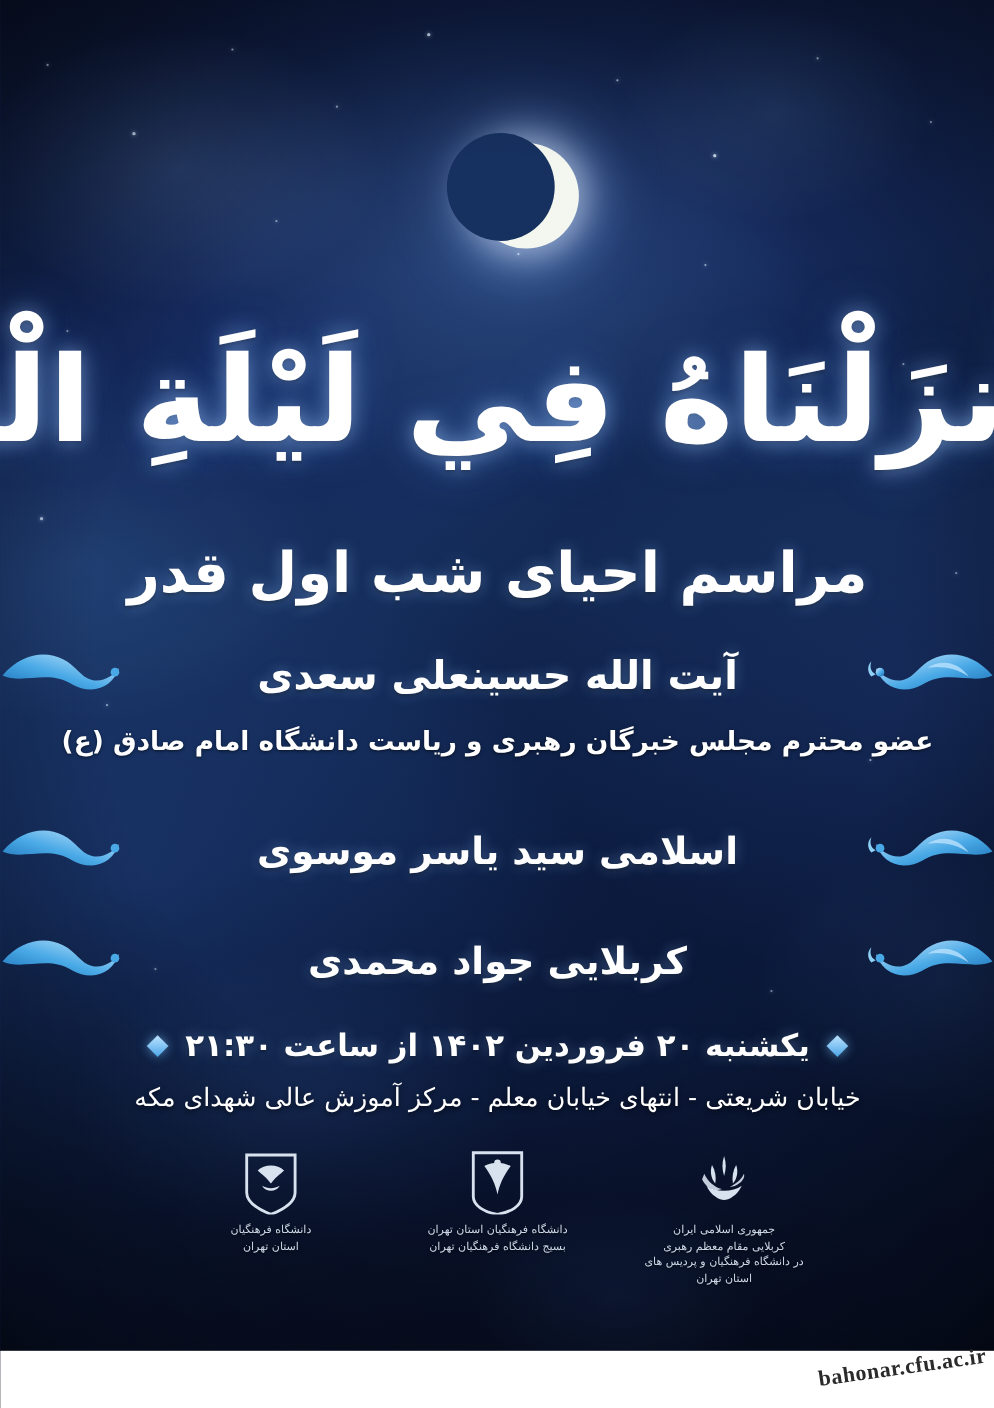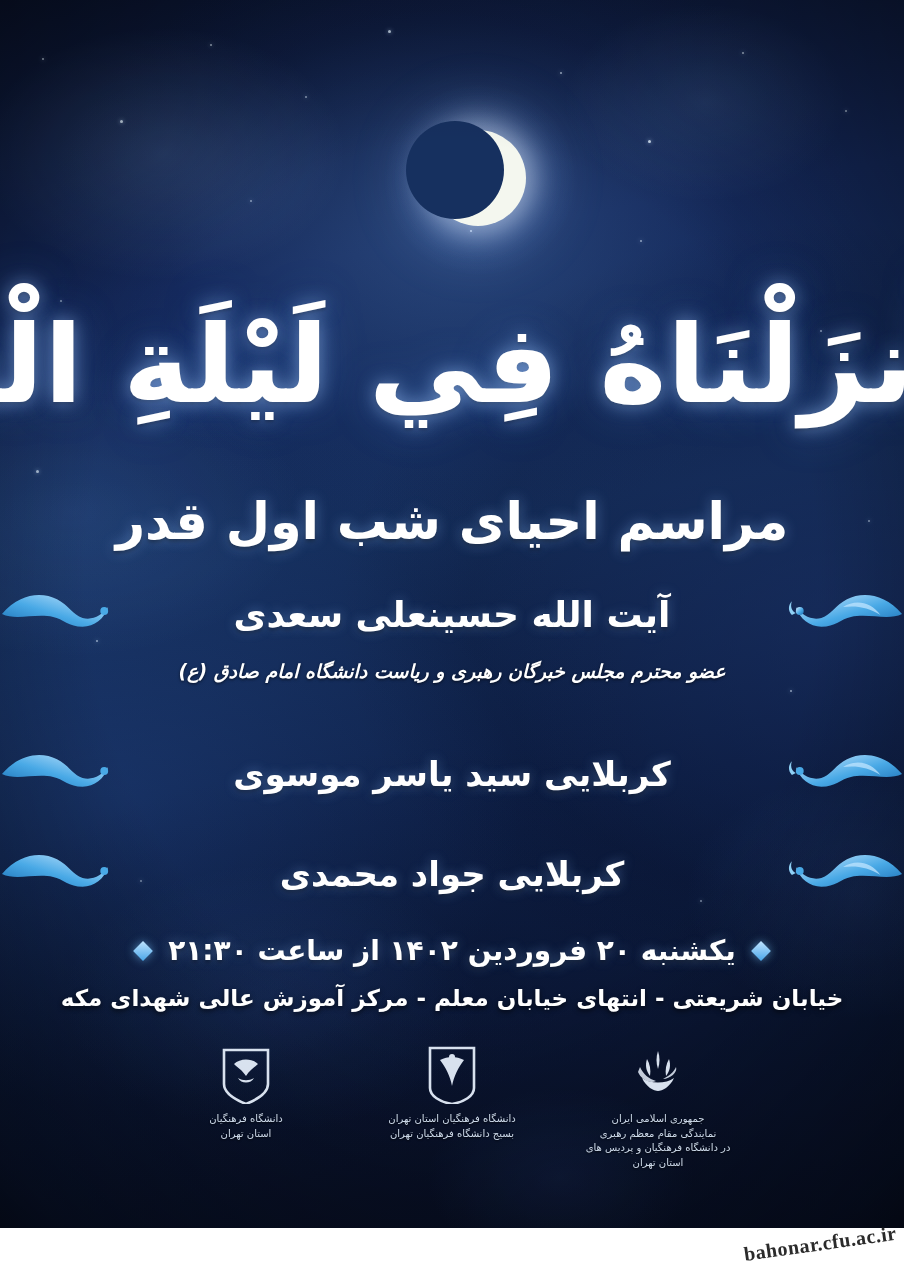--- a/index.html
+++ b/index.html
@@ -157,26 +157,25 @@
     display: inline-block;
     width: 118px;
     height: 58px;
     flex: 0 0 auto;
   }
   .ornament svg { display: block; width: 100%; height: 100%; }
 
   .speaker-sub {
     position: absolute;
     width: 100%;
-    font-size: 19px;
+    font-size: 24px;
     font-weight: 700;
     color: #ffffff;
     text-shadow: 0 1px 3px rgba(0,0,0,0.6);
     letter-spacing: 0px;
-    font-style: italic;
   }
 
   .datetime {
     position: absolute;
     top: 930px;
     width: 100%;
     display: flex;
     justify-content: center;
     align-items: center;
   }
@@ -200,21 +199,21 @@
     box-shadow: 0 0 10px rgba(120,200,255,0.6);
   }
   .datetime-inner:before { right: -16px; }
   .datetime-inner:after { left: -16px; }
 
   .address {
     position: absolute;
     top: 985px;
     width: 100%;
     font-size: 23px;
-    font-weight: 700;
+    font-weight: 400;
     color: #ffffff;
     text-shadow: 0 2px 5px rgba(0,0,0,0.65);
   }
 
   
   .logos {
     position: absolute;
     top: 1040px;
     width: 100%;
     display: flex;
@@ -343,21 +342,21 @@
 
     <div class="speaker-row" style="top:745px;">
       <span class="ornament">
         <svg viewBox="0 0 120 58" xmlns="http://www.w3.org/2000/svg">
           <path d="M118 29 C100 8, 78 6, 62 14 C50 20, 46 30, 36 33 C26 36, 16 30, 10 22 C14 34, 24 42, 36 42 C50 42, 56 34, 66 32 C84 28, 104 36, 118 29 Z" fill="url(#g1)"></path>
           <path d="M96 30 C86 16, 70 14, 58 22 C70 20, 84 22, 96 30 Z" fill="#bfe4ff" opacity="0.75"></path>
           <circle cx="14" cy="26" r="4" fill="#49a9e6"></circle>
           <path d="M6 30 C2 26, 2 20, 6 16 C4 22, 6 26, 10 28 Z" fill="#8fd0f5"></path>
         </svg>
       </span>
-      <span class="speaker-name">کربلایی سید یاسر موسوی</span>
+      <span class="speaker-name">اسلامی سید یاسر موسوی</span>
       <span class="ornament" style="transform:scaleX(-1);">
         <svg viewBox="0 0 120 58" xmlns="http://www.w3.org/2000/svg">
           <path d="M118 29 C100 8, 78 6, 62 14 C50 20, 46 30, 36 33 C26 36, 16 30, 10 22 C14 34, 24 42, 36 42 C50 42, 56 34, 66 32 C84 28, 104 36, 118 29 Z" fill="url(#g1)"></path>
           <circle cx="14" cy="26" r="4" fill="#49a9e6"></circle>
         </svg>
       </span>
     </div>
 
     <div class="speaker-row" style="top:845px;">
       <span class="ornament">
@@ -392,21 +391,21 @@
               <path d="M29 6 c2 6 2 12 0 18 c-2-6-2-12 0-18 z"></path>
               <path d="M18 14 c3 5 4 11 3 17 c-4-5-5-11-3-17 z"></path>
               <path d="M40 14 c2 6 1 12-3 17 c-1-6 0-12 3-17 z"></path>
               <path d="M11 22 c3 7 9 12 16 14 c-7 3-15-2-18-9 z" opacity="0.9"></path>
               <path d="M47 22 c2 5-6 12-13 12 c6-3 11-7 13-12 z" opacity="0.9"></path>
               <path d="M13 33 c8 6 24 6 32 0 c-4 9-12 13-16 13 c-4 0-12-4-16-13 z"></path>
             </g>
           </svg>
         </div>
         <div class="logo-caption" style="white-space:pre-line">جمهوری اسلامی ایران
-نمایندگی مقام معظم رهبری
+کربلایی مقام معظم رهبری
 در دانشگاه فرهنگیان و پردیس های استان تهران</div>
       </div>
 
       <div class="logo-block">
         <div class="logo-mark">
           <svg width="56" height="60" viewBox="0 0 56 60" xmlns="http://www.w3.org/2000/svg">
             <path d="M6 4 h44 v40 c0 8 -10 14 -22 16 C16 58 6 52 6 44 Z" fill="none" stroke="#eaf3ff" stroke-width="2.6"></path>
             <path d="M16 16 c8 -4 16 -4 24 0 c-6 8 -10 16 -12 26 c-2 -10 -6 -18 -12 -26 z" fill="#eaf3ff"></path>
             <circle cx="28" cy="13" r="3" fill="#eaf3ff"></circle>
           </svg>

